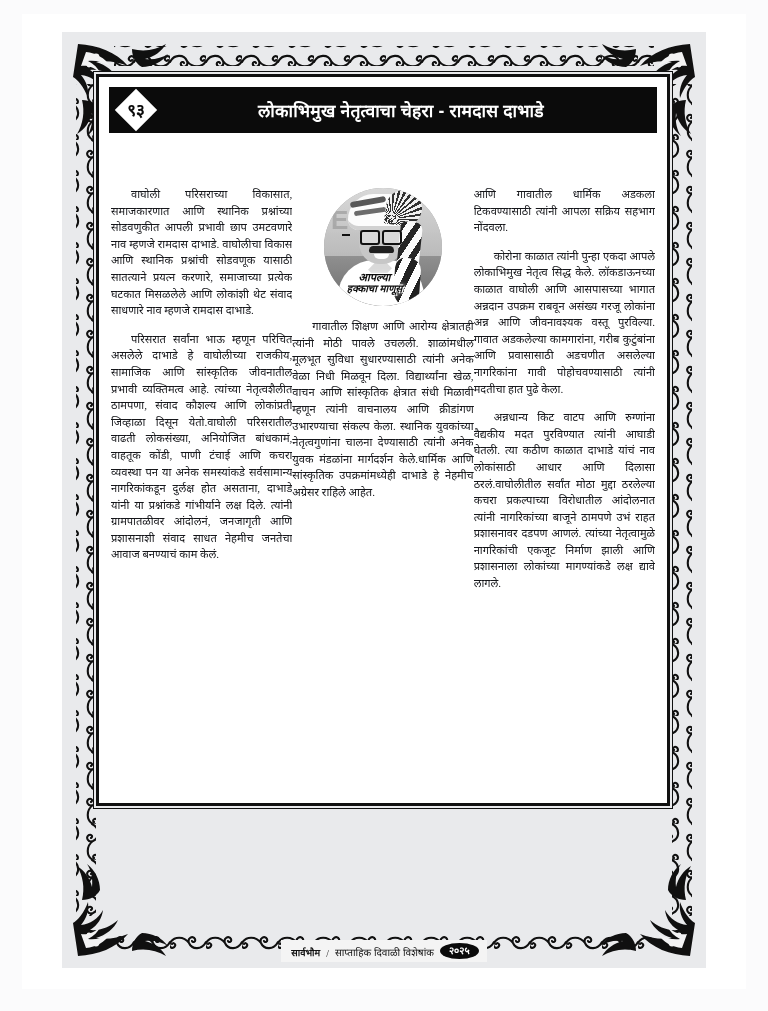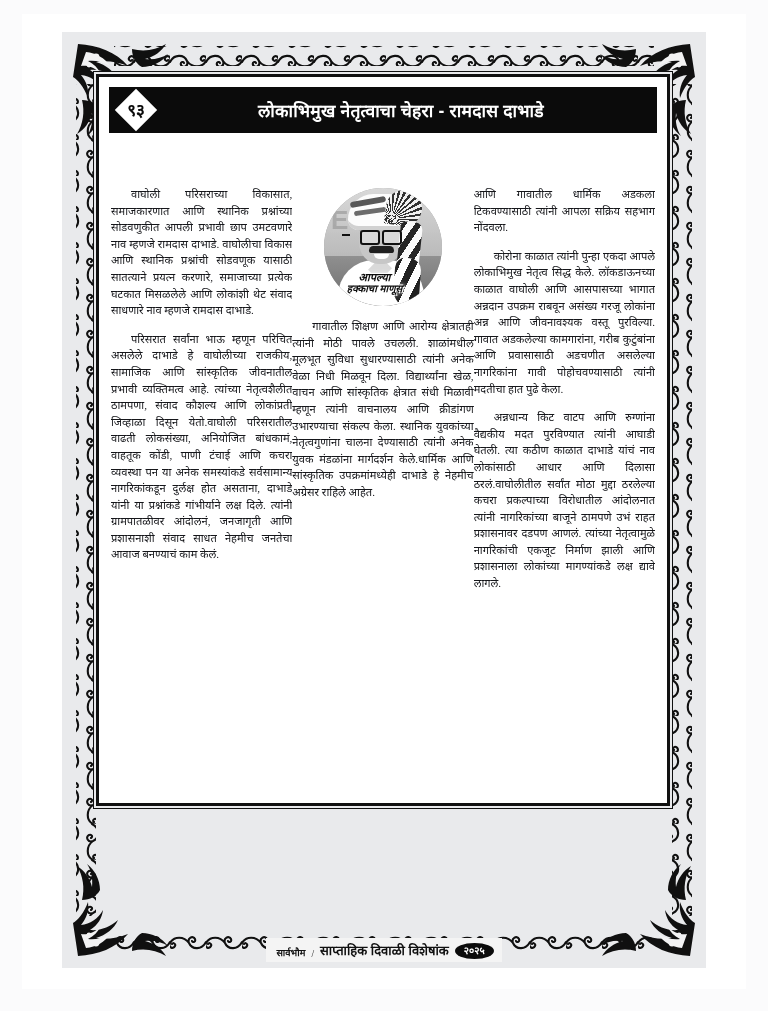--- a/index.html
+++ b/index.html
@@ -243,21 +243,21 @@
   #footer-text{
     font-family:"Liberation Sans","DejaVu Sans",sans-serif;
     font-weight:bold;
     font-size:9.5px;
     color:#101010;
     white-space:nowrap;
   }
   #footer-sep{font-size:9.5px;color:#101010;}
   #footer-sub{
     font-family:"Liberation Sans","DejaVu Sans",sans-serif;
-    font-size:13px;color:#101010;white-space:nowrap;font-weight:bold;
+    font-size:10px;color:#101010;white-space:nowrap;
   }
   #footer-year{
     background:#0b0b0b;color:#fff;
     border-radius:50%/50%;
     padding:3px 9px;
     font-family:"Liberation Sans","DejaVu Sans",sans-serif;
     font-weight:bold;font-size:10px;
     line-height:1;
   }
 </style>

